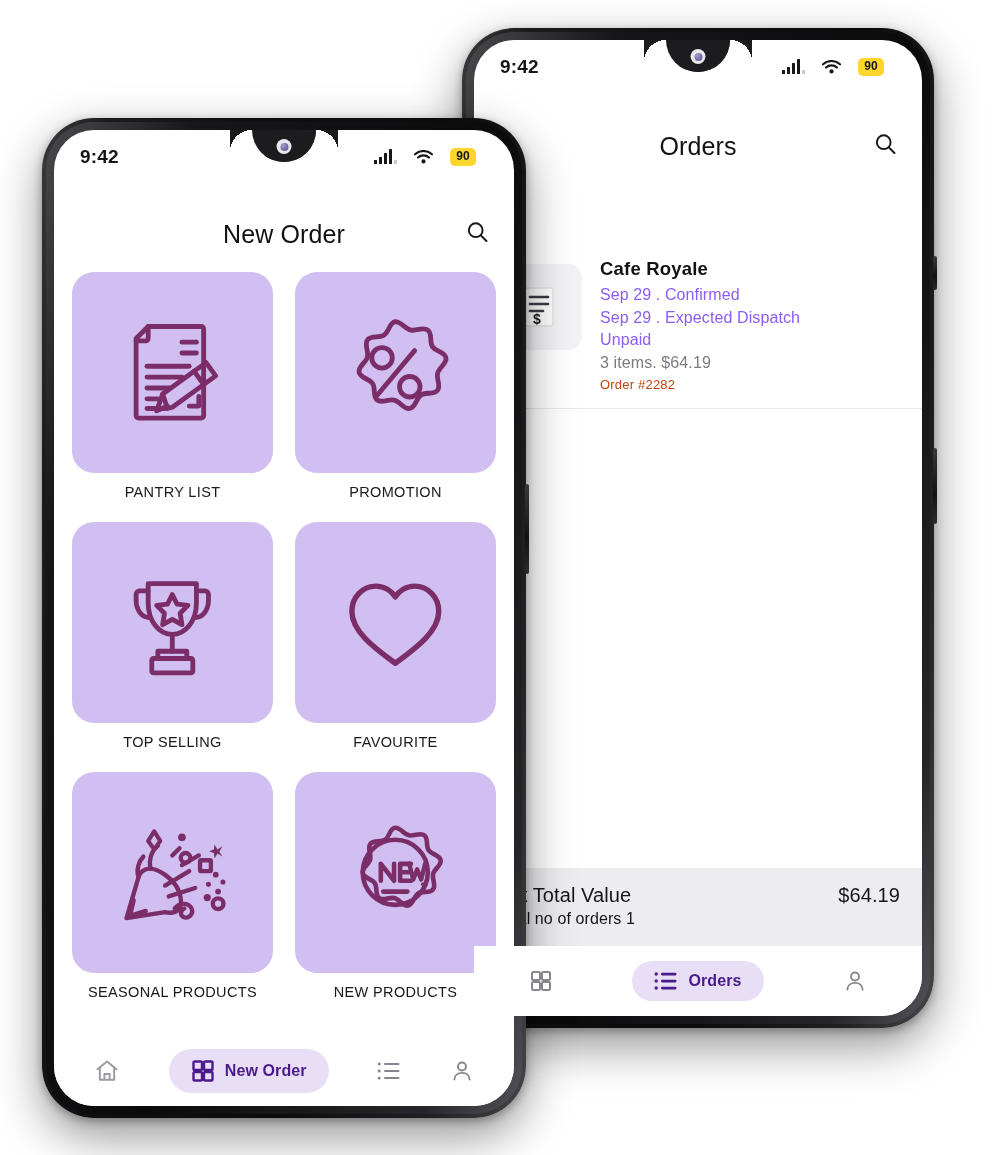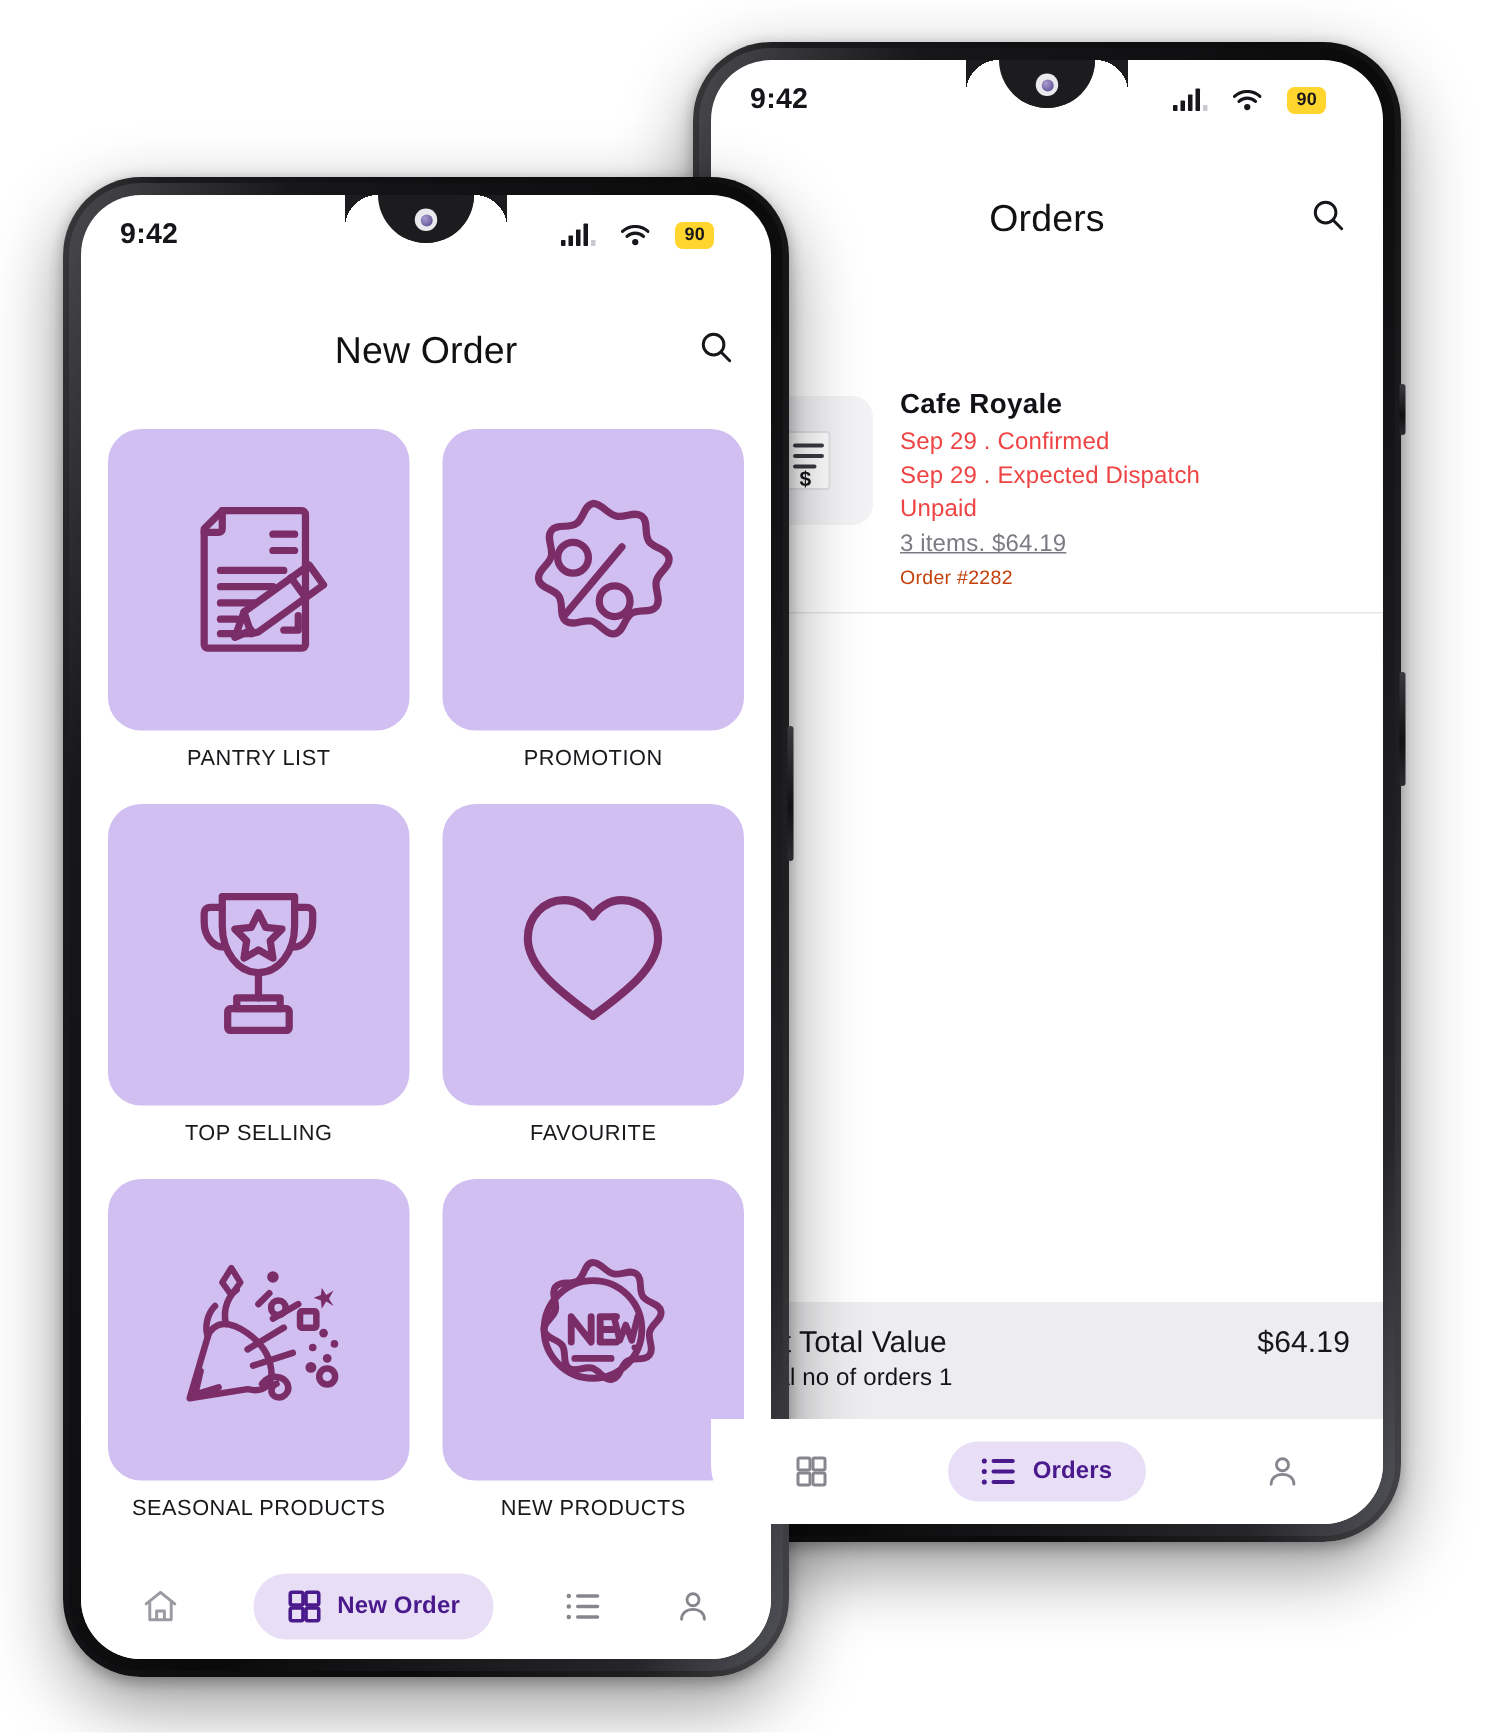--- a/index.html
+++ b/index.html
@@ -260,25 +260,25 @@
   .order-info { display: flex; flex-direction: column; }
   .o-name {
     font-size: 18.5px;
     font-weight: 700;
     color: #121216;
     letter-spacing: .2px;
     margin-bottom: 4px;
   }
   .o-meta {
     font-size: 16px;
-    color: #ef4444;
+    color: #8b5cf6;
     line-height: 1.42;
     letter-spacing: .1px;
   }
-  .o-meta.dark { color: #7b7b84; text-decoration: underline; }
+  .o-meta.dark { color: #7b7b84; }
   .o-id {
     font-size: 13px;
     color: #c2410c;
     letter-spacing: .2px;
     margin-top: 2px;
   }
 
   
   .summary {
     position: absolute;
@@ -452,21 +452,21 @@
     <div class="app-header" style="top:86px; height:36px;">
       <div class="app-title">New Order</div>
       <span class="hdr-search">
         <svg width="25" height="25" viewBox="0 0 24 24">
           <circle cx="10.3" cy="10.3" r="6.6" fill="none" stroke="#17171b" stroke-width="1.9"></circle>
           <line x1="15.2" y1="15.2" x2="20.6" y2="20.6" stroke="#17171b" stroke-width="1.9" stroke-linecap="round"></line>
         </svg>
       </span>
     </div>
 
-    <div class="grid" style="top:156px;">
+    <div class="grid" style="top:142px;">
 
       <div class="tile-cell">
         <div class="tile">
           <svg viewBox="0 0 100 100">
             <g fill="none" stroke="#7B2D68" stroke-width="4" stroke-linecap="round" stroke-linejoin="round">
               <path d="M30 12h44a2 2 0 012 2v72a2 2 0 01-2 2H22a2 2 0 01-2-2V22z"></path>
               <path d="M30 12v10a2 2 0 01-2 2H20"></path>
               <line x1="58" y1="25" x2="70" y2="25"></line>
               <line x1="58" y1="34" x2="70" y2="34"></line>
               <line x1="29" y1="45" x2="64" y2="45"></line>

